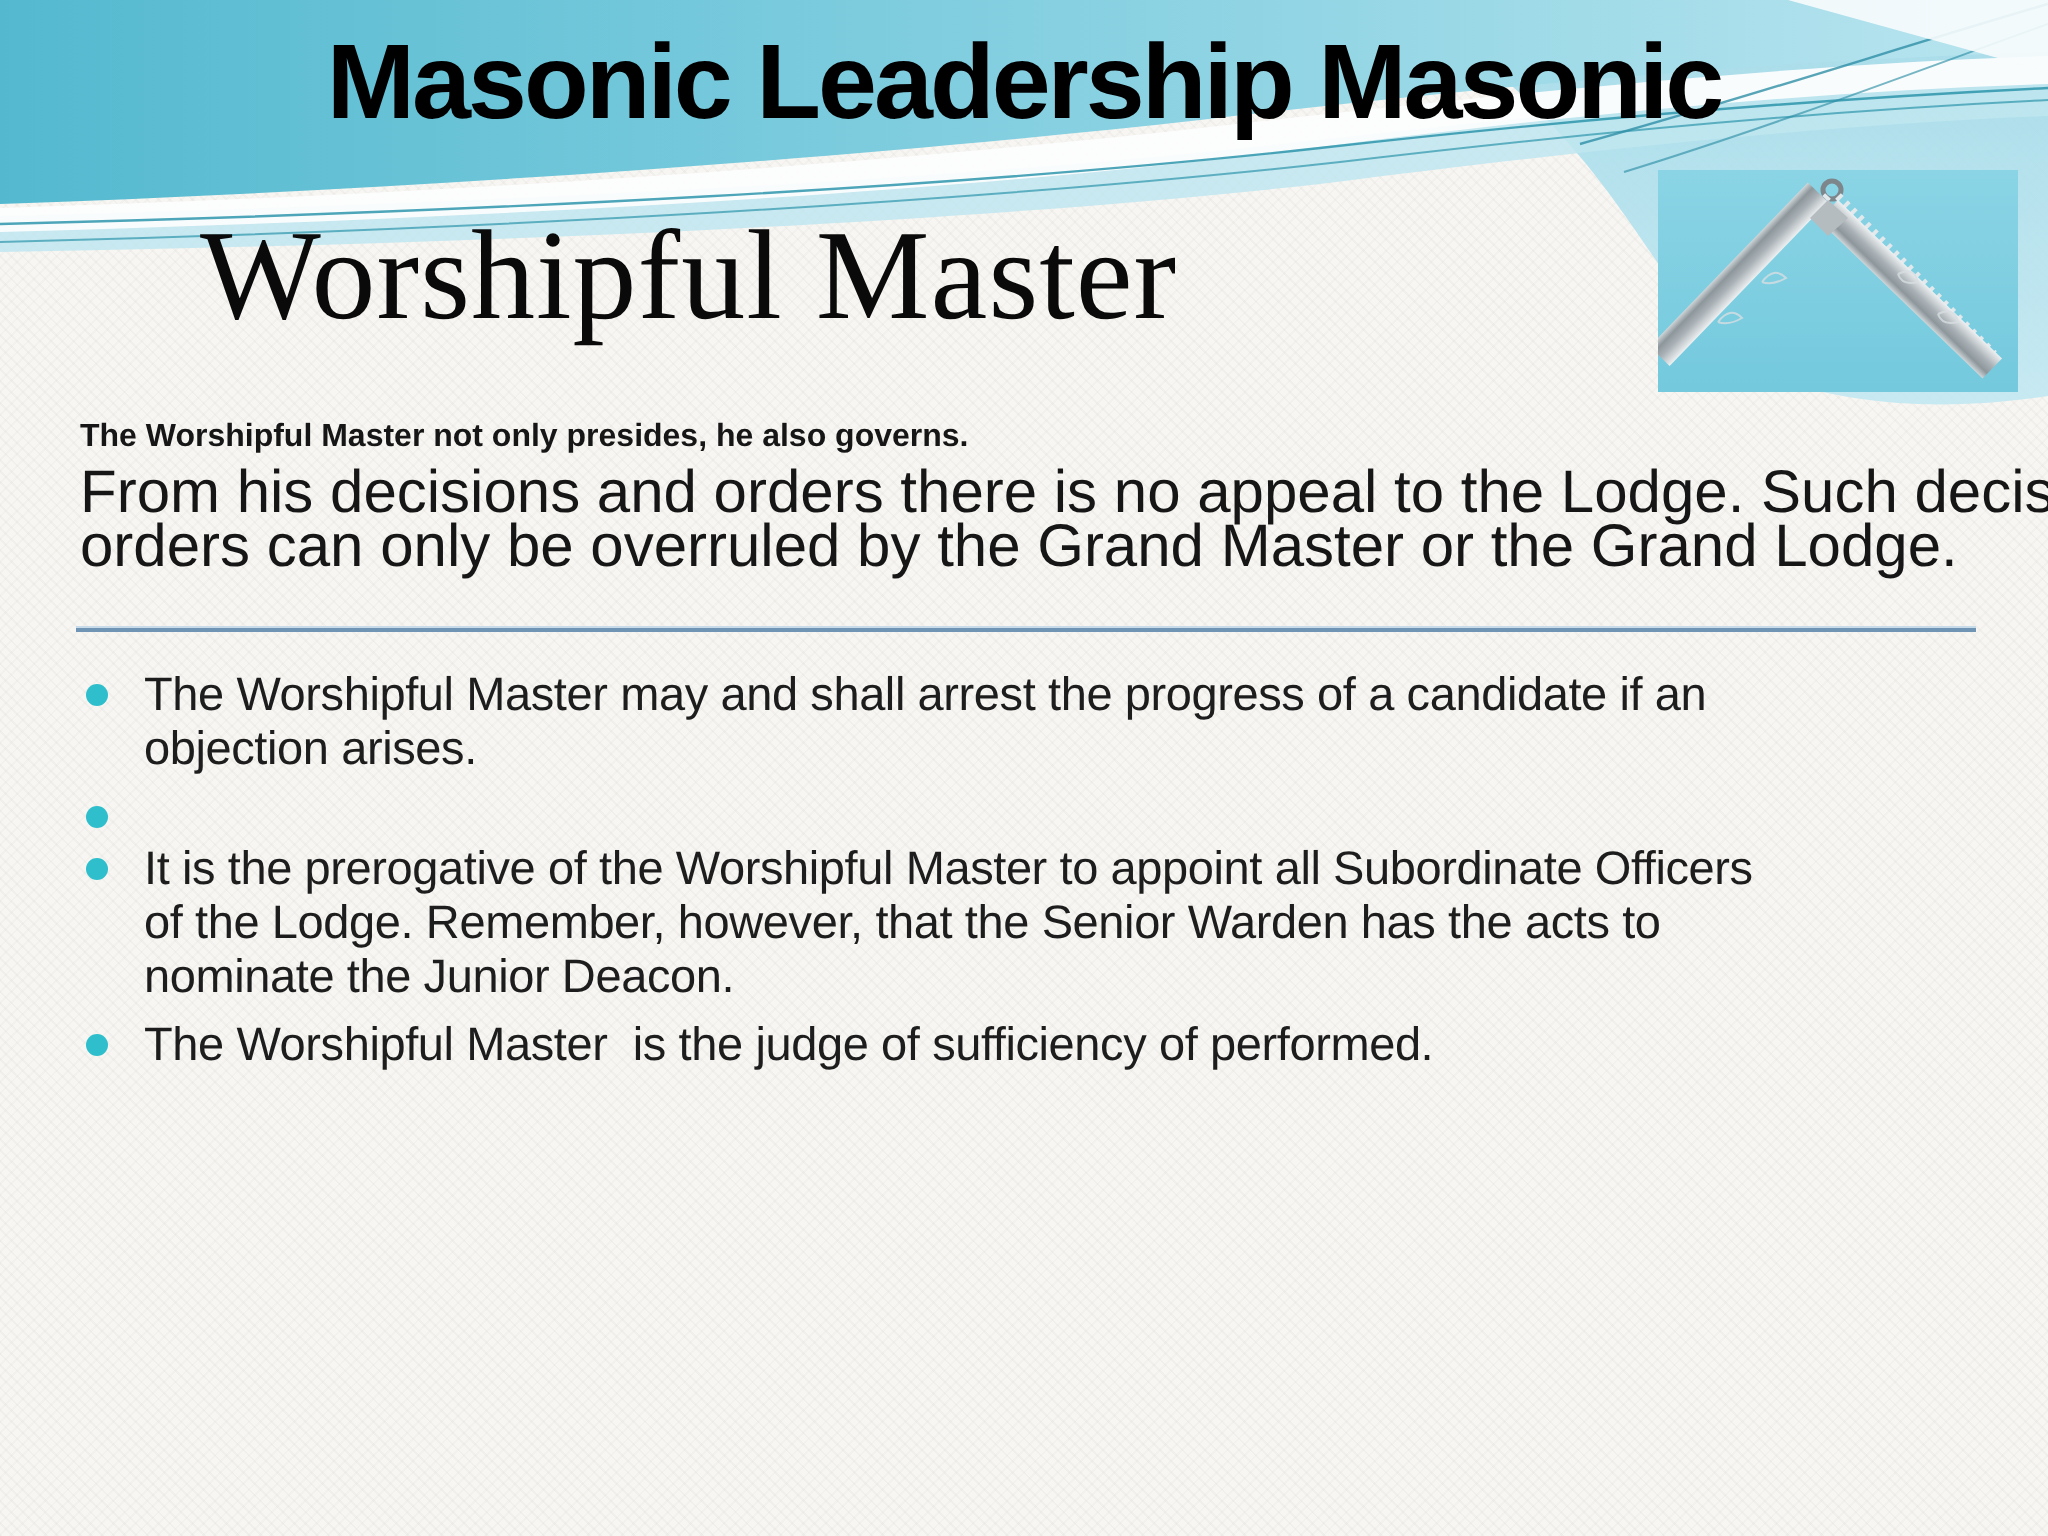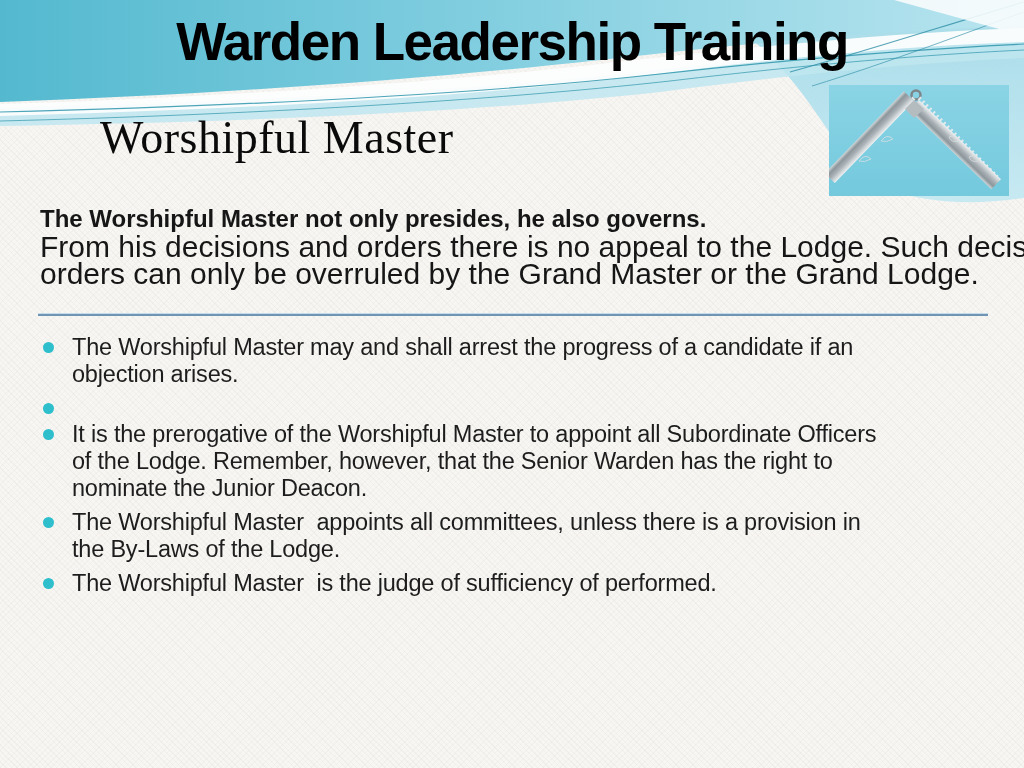--- a/index.html
+++ b/index.html
@@ -13,26 +13,26 @@
   }
   .banner{position:absolute;top:0;left:0;width:1024px;height:340px;pointer-events:none;}
   .title{
     position:absolute;top:12px;left:0;width:1024px;text-align:center;
     font-size:53px;font-weight:bold;letter-spacing:-1.5px;color:#000;
     white-space:pre;line-height:60px;
   }
   .subtitle{
     position:absolute;top:88px;left:100px;
     font-family:"Liberation Serif", serif;
-    font-size:46px;font-weight:normal;color:#0a0a0a;
+    font-size:64px;font-weight:normal;color:#0a0a0a;
     letter-spacing:0.5px;white-space:pre;line-height:100px;
   }
   .jewel{position:absolute;top:85px;left:829px;width:180px;height:111px;}
   .intro{position:absolute;top:205px;left:40px;width:960px;color:#161616;}
-  .intro-bold{font-size:24px;font-weight:bold;line-height:28px;white-space:pre;}
+  .intro-bold{font-size:16px;font-weight:bold;line-height:28px;white-space:pre;}
   .intro-text{font-size:30px;line-height:27px;margin-top:0;white-space:pre;}
   .divider{
     position:absolute;top:313px;left:38px;width:950px;height:0;
     border-top:1px solid #c7dbe9;border-bottom:2px solid #6f94b4;
   }
   .bullets{
     position:absolute;top:334px;left:43px;width:975px;
     list-style:none;margin:0;padding:0;
   }
   .bullets li{display:flex;margin-bottom:7px;}
@@ -72,21 +72,21 @@
     <path d="M0,0 H1024 V26 C880,30 740,44 600,60 C420,80 200,95 0,102 Z" fill="url(#tealGrad)"></path>
 
     <path d="M0,112 C240,106 480,94 660,74 C820,56 940,48 1024,44" fill="none" stroke="#2e95ab" stroke-width="1.2" opacity="0.85"></path>
     <path d="M0,121 C240,115 490,101 670,81 C830,62 940,54 1024,50" fill="none" stroke="#2e95ab" stroke-width="1" opacity="0.7"></path>
     <path d="M790,72 C870,50 955,22 1024,2" fill="none" stroke="#2f8fa6" stroke-width="1.2" opacity="0.8"></path>
     <path d="M812,86 C890,62 968,32 1024,12" fill="none" stroke="#2f8fa6" stroke-width="1" opacity="0.65"></path>
 
     <path d="M894,0 L1024,0 L1024,36 Z" fill="#f8fcfd" opacity="0.9"></path>
   </svg>
 
-  <div class="title">Warden Leadership Training</div>
+  <div class="title">Masonic Leadership Masonic</div>
   <div class="subtitle">Worshipful Master</div>
 
   <svg class="jewel" viewBox="0 0 180 111" xmlns="http://www.w3.org/2000/svg" role="img">
     <defs>
       <linearGradient id="imgBg" x1="0" y1="0" x2="0" y2="1">
         <stop offset="0" stop-color="#8ad4e5"></stop>
         <stop offset="1" stop-color="#74c9dd"></stop>
       </linearGradient>
       <linearGradient id="silverGrad" x1="0" y1="0" x2="0" y2="1">
         <stop offset="0" stop-color="#eef1f2"></stop>
@@ -130,27 +130,22 @@
       <span class="bullet-dot"></span>
       <span class="bullet-text">The Worshipful Master may and shall arrest the progress of a candidate if an
 objection arises.</span>
     </li>
     <li>
       <span class="bullet-dot"></span>
     </li>
     <li>
       <span class="bullet-dot"></span>
       <span class="bullet-text">It is the prerogative of the Worshipful Master to appoint all Subordinate Officers
-of the Lodge. Remember, however, that the Senior Warden has the right to
+of the Lodge. Remember, however, that the Senior Warden has the acts to
 nominate the Junior Deacon.</span>
-    </li>
-    <li>
-      <span class="bullet-dot"></span>
-      <span class="bullet-text">The Worshipful Master  appoints all committees, unless there is a provision in
-the By-Laws of the Lodge.</span>
     </li>
     <li>
       <span class="bullet-dot"></span>
       <span class="bullet-text">The Worshipful Master  is the judge of sufficiency of performed.</span>
     </li>
   </ul>
 
 </div>
 
 </body></html>

